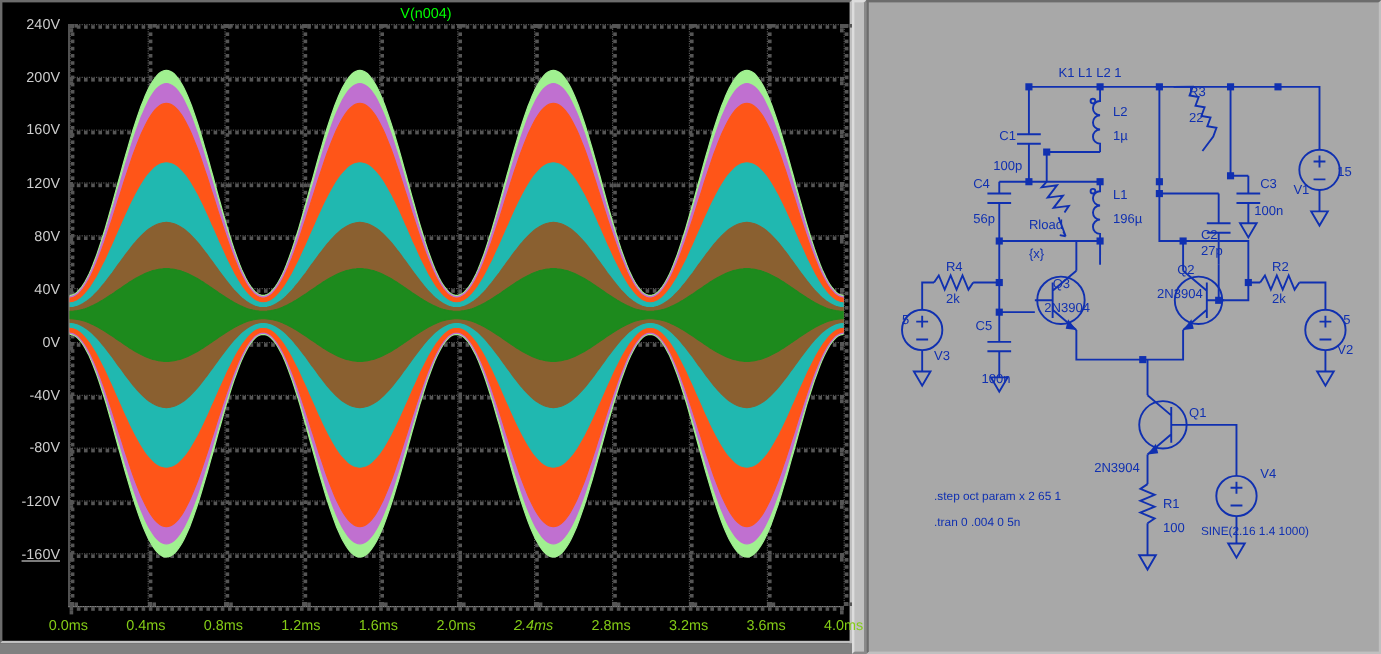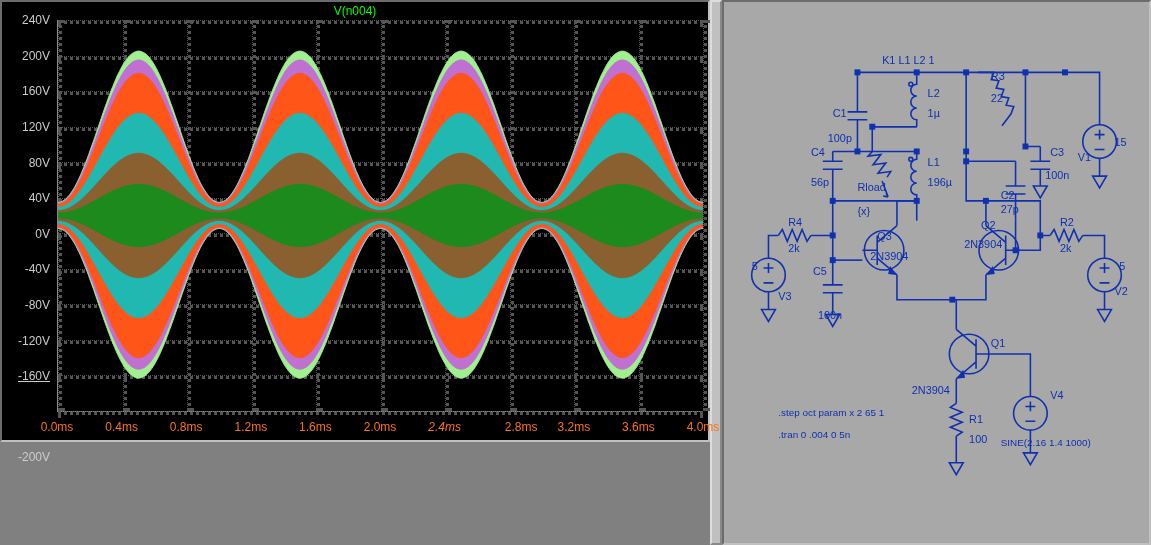--- a/index.html
+++ b/index.html
@@ -7,21 +7,21 @@
     background: #808080;
     font-family: Arial, sans-serif;
     font-size: 11px;
     width: 1151px;
     height: 545px;
     display: flex;
     overflow: hidden;
   }
   .plot-panel {
     width: 710px;
-    height: 442px;
+    height: 536px;
     border: 2px inset #c0c0c0;
     background: #000;
     position: relative;
   }
   .plot-title {
     color: #00ff00;
     text-align: center;
     font-size: 12px;
     padding-top: 2px;
     height: 18px;
@@ -55,21 +55,21 @@
     position: absolute;
     left: 55px;
     right: 5px;
     bottom: 2px;
     height: 24px;
   }
   .x-tick {
     position: absolute;
     top: 6px;
     transform: translateX(-50%);
-    color: #f97316;
+    color: #84cc16;
     font-size: 12px;
   }
   .grid-line-h, .grid-line-v {
     position: absolute;
     background: transparent;
     border-style: dotted;
     border-color: #555;
     z-index: 1;
   }
   .grid-line-h { left:0; right:0; border-top-width: 1px; }
@@ -165,21 +165,21 @@
       <div class="grid-line-v" style="left: 100%;"></div>
     </div>
   <div class="x-axis" id="x-axis">
       <div class="x-tick" style="left: 0%;">0.0ms</div>
       <div class="x-tick" style="left: 10%;">0.4ms</div>
       <div class="x-tick" style="left: 20%;">0.8ms</div>
       <div class="x-tick" style="left: 30%;">1.2ms</div>
       <div class="x-tick" style="left: 40%;">1.6ms</div>
       <div class="x-tick" style="left: 50%;">2.0ms</div>
       <div class="x-tick" style="left: 60%; font-style: italic;">2.4ms</div>
-      <div class="x-tick" style="left: 70%; margin-left: 12px;">2.8ms</div>
+      <div class="x-tick" style="left: 70%;">2.8ms</div>
       <div class="x-tick" style="left: 80%;">3.2ms</div>
       <div class="x-tick" style="left: 90%;">3.6ms</div>
       <div class="x-tick" style="left: 100%;">4.0ms</div>
     </div>
 </div>
 
 <div class="divider"></div>
 
 <div class="schem-panel">
 <svg class="schem-svg schem" viewBox="0 0 430 545">

